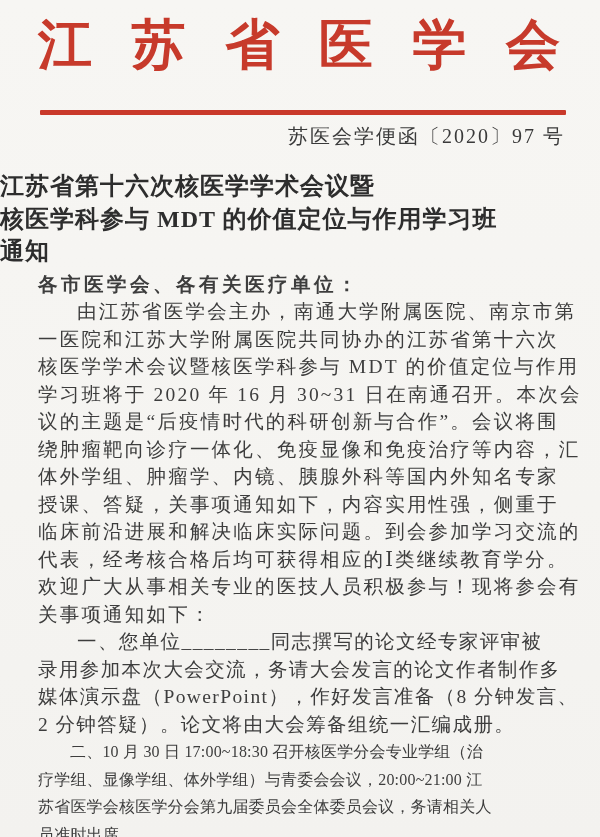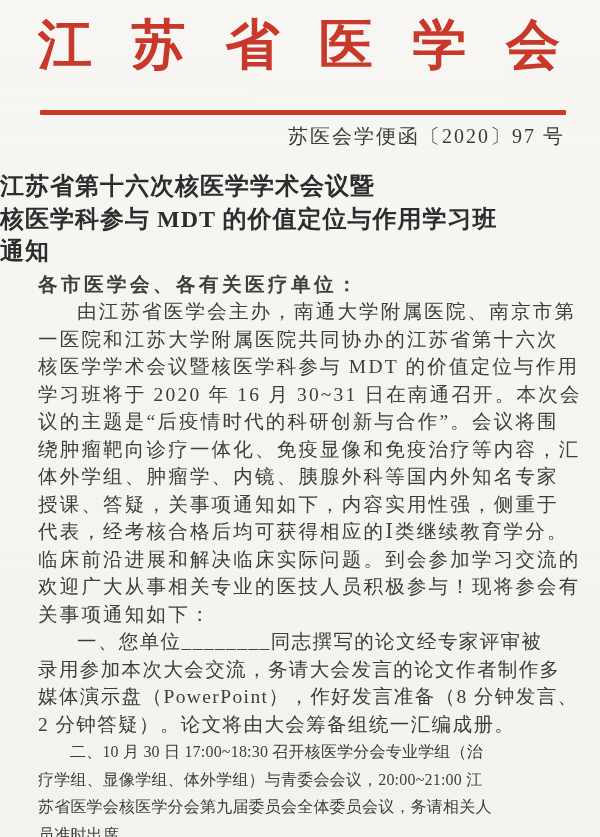--- a/index.html
+++ b/index.html
@@ -117,22 +117,22 @@
 
     <div class="para para-1">
         <div class="line">由江苏省医学会主办，南通大学附属医院、南京市第</div>
         <div class="line">一医院和江苏大学附属医院共同协办的江苏省第十六次</div>
         <div class="line">核医学学术会议暨核医学科参与 MDT 的价值定位与作用</div>
         <div class="line">学习班将于 2020 年 16 月 30~31 日在南通召开。本次会</div>
         <div class="line">议的主题是“后疫情时代的科研创新与合作”。会议将围</div>
         <div class="line">绕肿瘤靶向诊疗一体化、免疫显像和免疫治疗等内容，汇</div>
         <div class="line">体外学组、肿瘤学、内镜、胰腺外科等国内外知名专家</div>
         <div class="line">授课、答疑，关事项通知如下，内容实用性强，侧重于</div>
+        <div class="line">临床前沿进展和解决临床实际问题。到会参加学习交流的</div>
         <div class="line">代表，经考核合格后均可获得相应的Ⅰ类继续教育学分。</div>
-        <div class="line">临床前沿进展和解决临床实际问题。到会参加学习交流的</div>
         <div class="line">欢迎广大从事相关专业的医技人员积极参与！现将参会有</div>
         <div class="line">关事项通知如下：</div>
       </div>
 
     <div class="para para-2">
         <div class="line">一、您单位________同志撰写的论文经专家评审被</div>
         <div class="line">录用参加本次大会交流，务请大会发言的论文作者制作多</div>
         <div class="line">媒体演示盘（PowerPoint），作好发言准备（8 分钟发言、</div>
         <div class="line">2 分钟答疑）。论文将由大会筹备组统一汇编成册。</div>
       </div>

